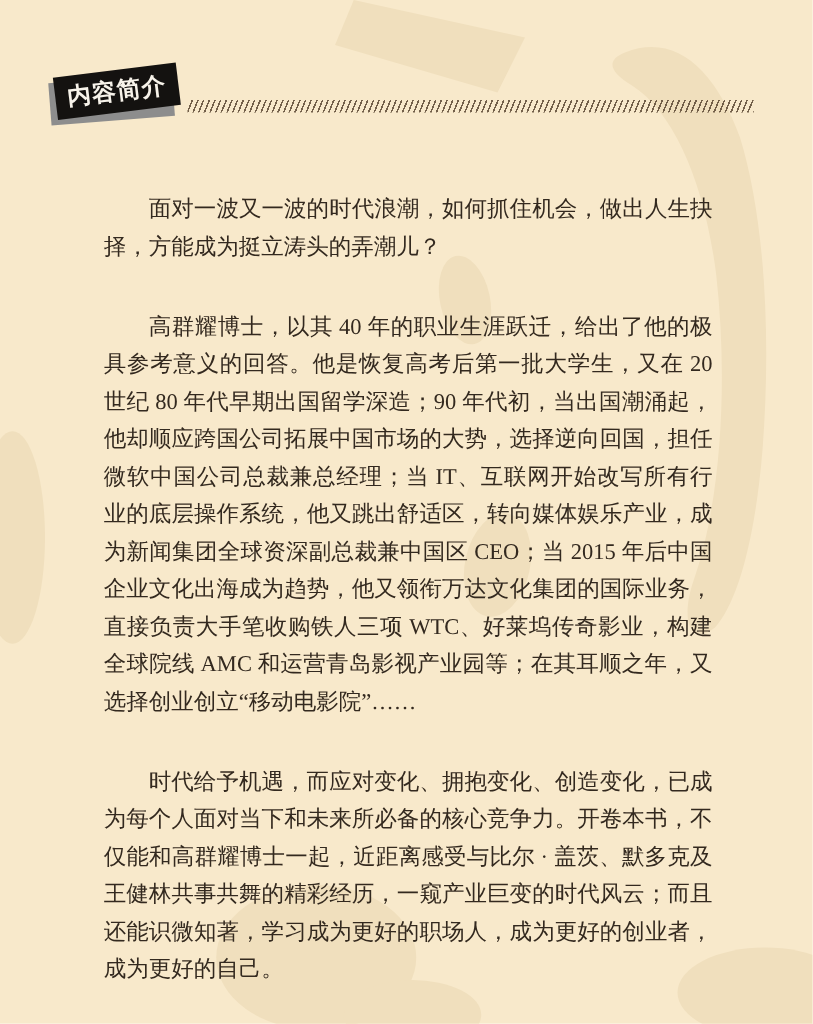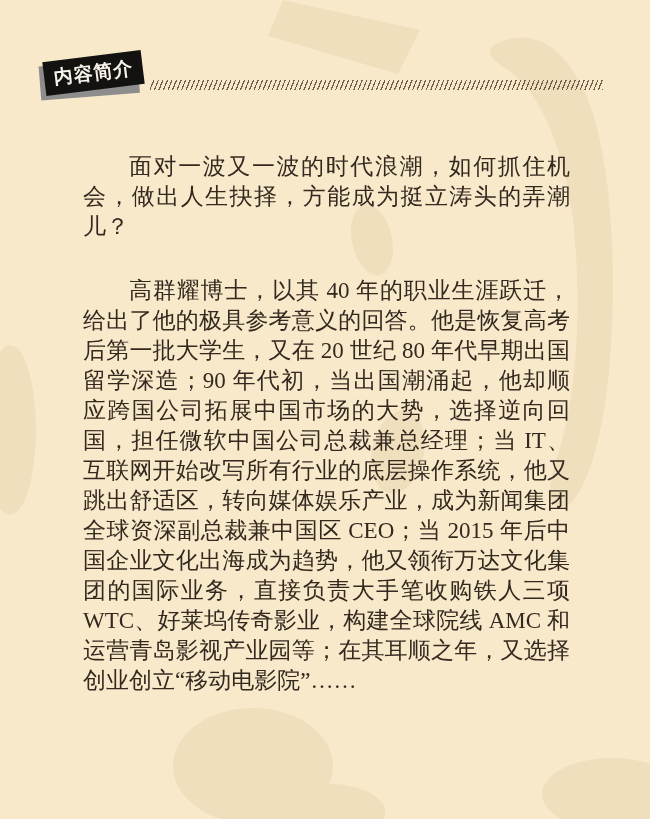--- a/index.html
+++ b/index.html
@@ -50,21 +50,21 @@
       transparent 0, transparent 3px,
       #5b4733 3px, #5b4733 4.2px
     );
     opacity: 0.85;
   }
   .body-text {
     position: absolute;
     left: 83px; top: 152px;
     width: 487px;
     color: #33291f;
-    font-size: 23px;
+    font-size: 18px;
     line-height: 30px;
     text-align: justify;
     text-justify: inter-ideograph;
     z-index: 1;
   }
   .body-text p { margin: 0 0 34px 0; text-indent: 2em; }
   .body-text p:last-child { margin-bottom: 0; }
 </style>
 </head>
 <body>
@@ -95,15 +95,16 @@
   <div class="label-wrap">
     <div class="label-shadow"></div>
     <div class="label-face">内容简介</div>
   </div>
 
   <div class="hatch"></div>
 
   <div class="body-text">
     <p>面对一波又一波的时代浪潮，如何抓住机会，做出人生抉择，方能成为挺立涛头的弄潮儿？</p>
     <p>高群耀博士，以其 40 年的职业生涯跃迁，给出了他的极具参考意义的回答。他是恢复高考后第一批大学生，又在 20 世纪 80 年代早期出国留学深造；90 年代初，当出国潮涌起，他却顺应跨国公司拓展中国市场的大势，选择逆向回国，担任微软中国公司总裁兼总经理；当 IT、互联网开始改写所有行业的底层操作系统，他又跳出舒适区，转向媒体娱乐产业，成为新闻集团全球资深副总裁兼中国区 CEO；当 2015 年后中国企业文化出海成为趋势，他又领衔万达文化集团的国际业务，直接负责大手笔收购铁人三项 WTC、好莱坞传奇影业，构建全球院线 AMC 和运营青岛影视产业园等；在其耳顺之年，又选择创业创立“移动电影院”……</p>
+    <p>时代给予机遇，而应对变化、拥抱变化、创造变化，已成为每个人面对当下和未来所必备的核心竞争力。开卷本书，不仅能和高群耀博士一起，近距离感受与比尔 · 盖茨、默多克及王健林共事共舞的精彩经历，一窥产业巨变的时代风云；而且还能识微知著，学习成为更好的职场人，成为更好的创业者，成为更好的自己。</p>
   </div>
 
 </div>
 
 </body></html>

